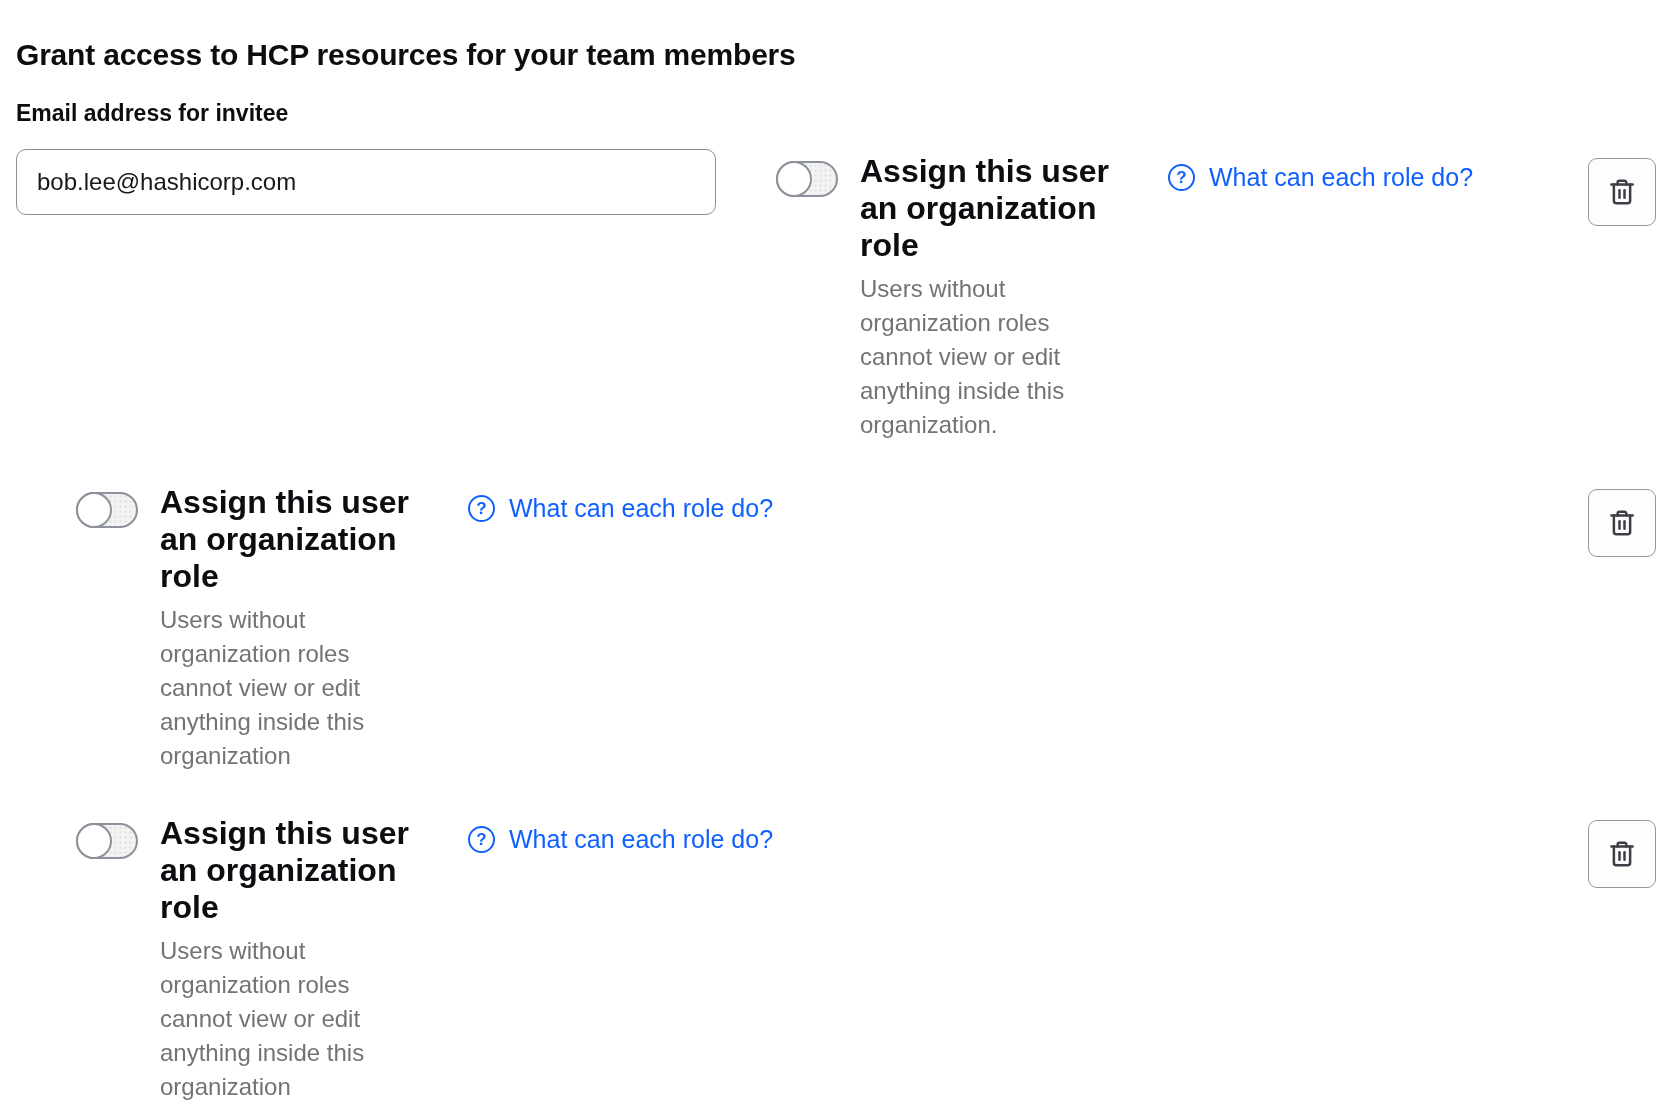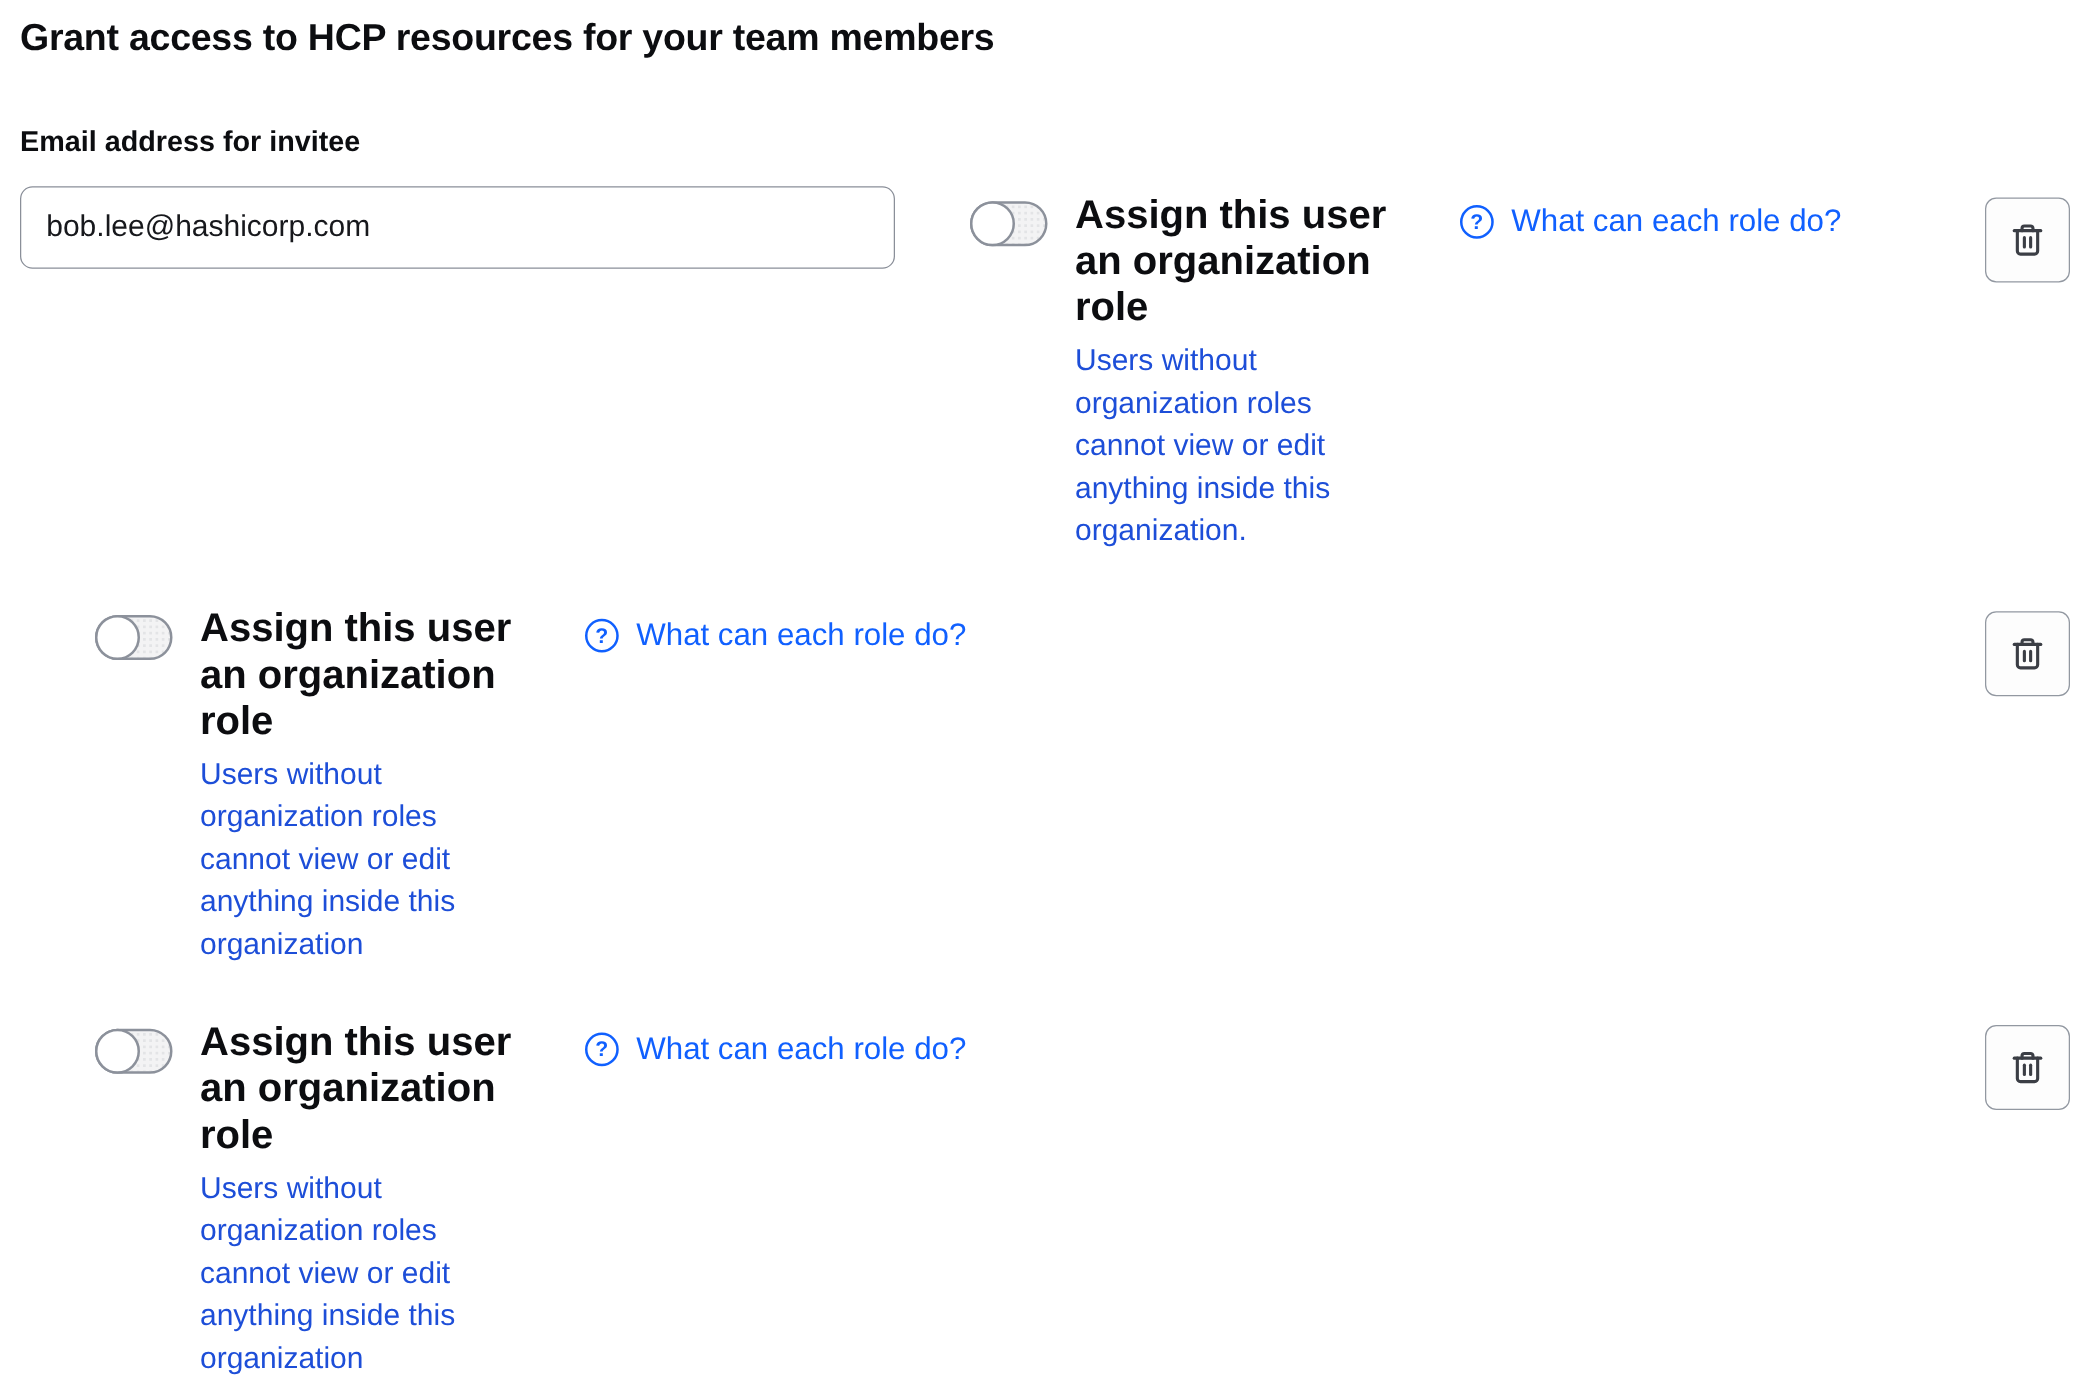--- a/index.html
+++ b/index.html
@@ -10,27 +10,27 @@
     font-family: "Liberation Sans", "DejaVu Sans", sans-serif;
     color: #0c0d10;
     padding: 14px 16px 0 16px;
     overflow: hidden;
   }
   .page-title {
     font-size: 30px;
     font-weight: 700;
     letter-spacing: -0.2px;
     color: #0c0d10;
-    margin-top: 0;
+    margin-top: 24px;
   }
   .email-label {
     font-size: 23px;
     font-weight: 700;
     color: #0c0d10;
-    margin-top: 52px;
+    margin-top: 28px;
   }
   .rows { margin-top: 22px; }
   .invite-row {
     display: flex;
     align-items: flex-start;
     margin-bottom: 38px;
   }
   .email-input {
     width: 700px;
     height: 66px;
@@ -77,21 +77,21 @@
   .role-title {
     font-size: 32px;
     font-weight: 700;
     line-height: 37px;
     color: #0c0d10;
   }
   .role-desc {
     font-size: 24px;
     font-weight: 400;
     line-height: 34px;
-    color: #1d4ed8;
+    color: #737373;
     margin-top: 8px;
   }
   .help-link {
     display: flex;
     align-items: center;
     gap: 14px;
     margin-left: 56px;
     margin-top: 14px;
     text-decoration: none;
     cursor: pointer;

